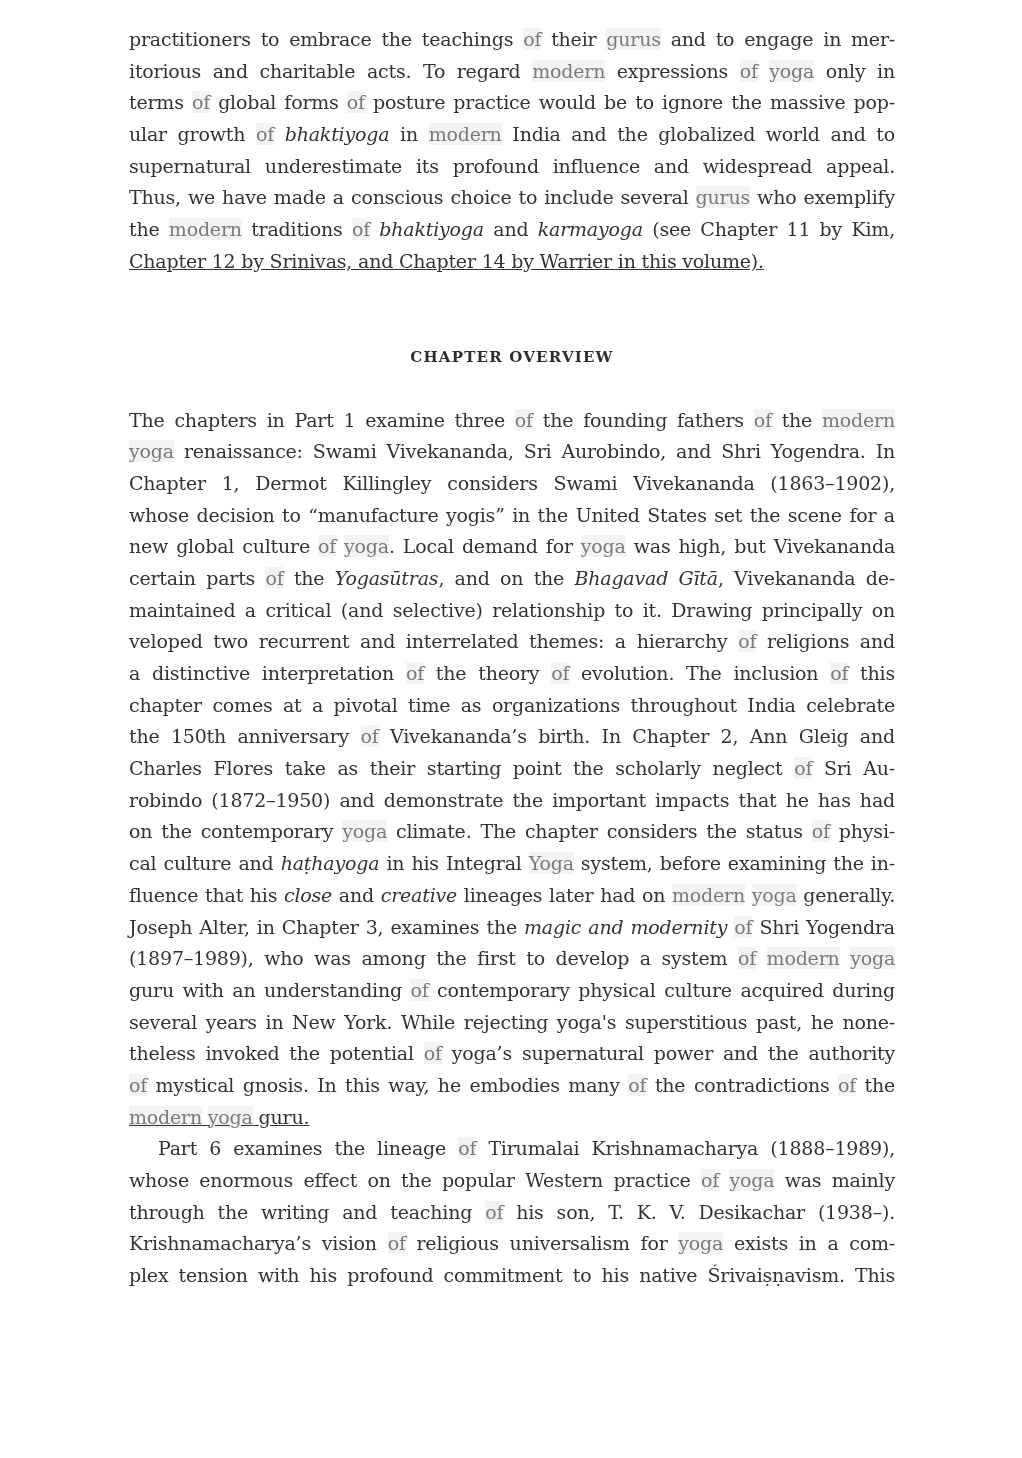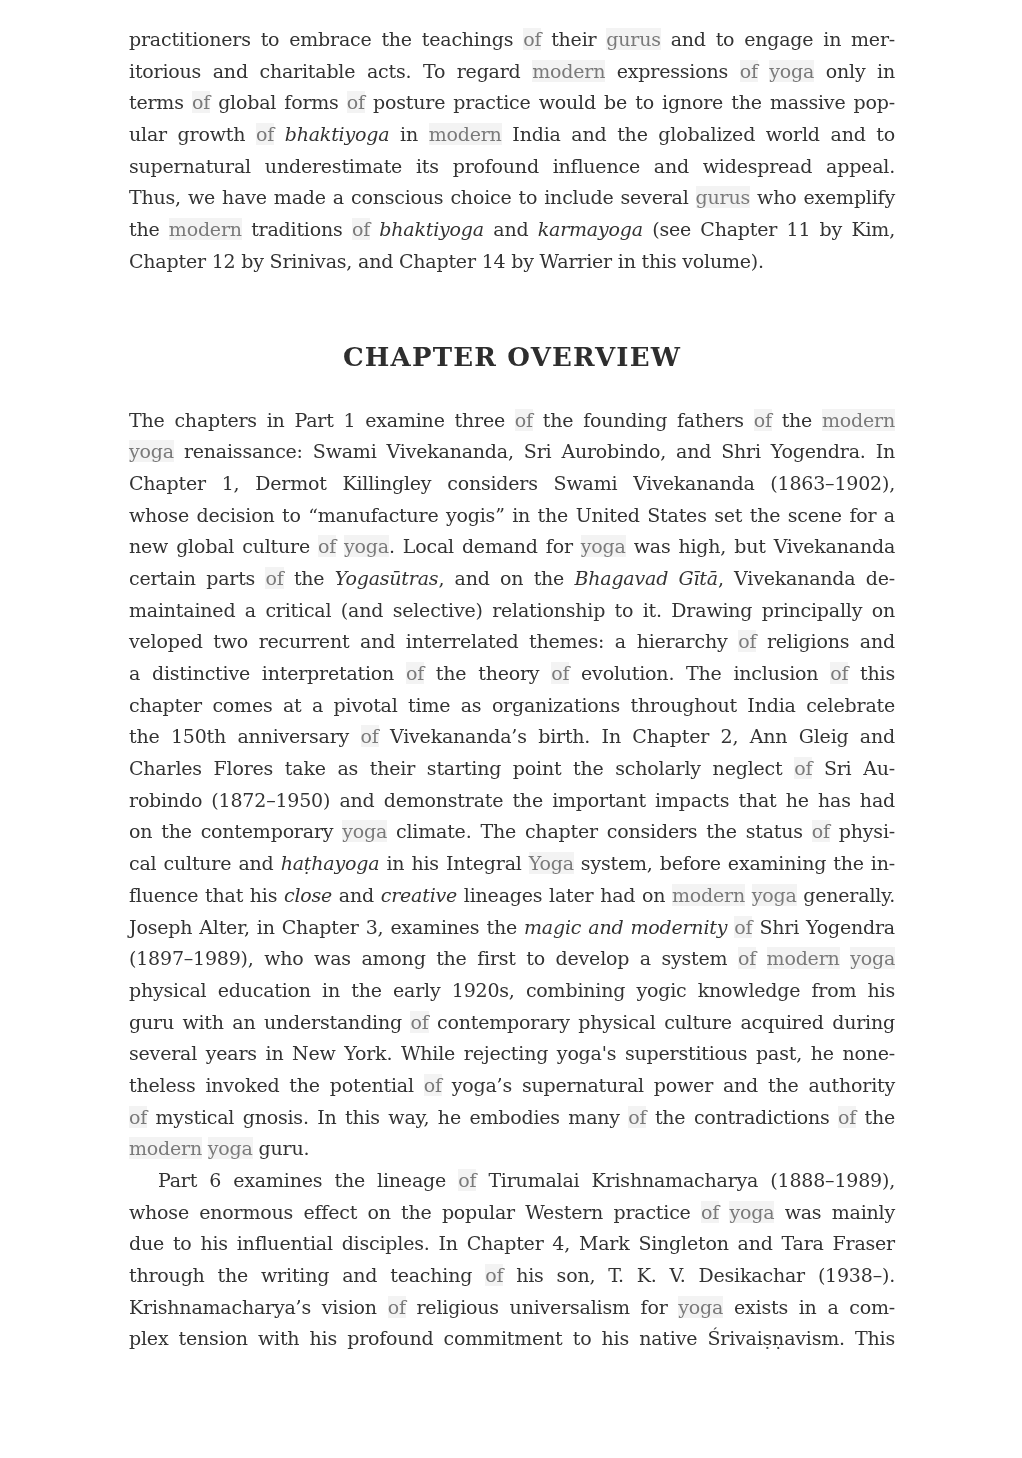--- a/index.html
+++ b/index.html
@@ -26,36 +26,37 @@
     }
     .line {
       display: block;
       white-space: nowrap;
       text-align: justify;
       text-align-last: justify;
       height: 31.7px;
     }
     .line.last {
       text-align-last: left;
+      text-decoration: underline;
     }
     .line.indent {
       padding-left: 29px;
     }
     .hl {
       background: #f3f3f3;
       color: #7a7a7a;
     }
     .it {
       font-style: italic;
     }
     .heading {
       display: block;
       text-align: center;
       font-weight: bold;
-      font-size: 26px;
+      font-size: 15px;
       letter-spacing: 1.2px;
       color: #2e2e2e;
       margin-top: 63px;
       margin-bottom: 32px;
       height: 32px;
       line-height: 32px;
     }
   </style>
 </head>
 <body>
@@ -87,30 +88,28 @@
     <span class="line"><span>a distinctive interpretation </span><span class="hl">of</span><span> the theory </span><span class="hl">of</span><span> evolution. The inclusion </span><span class="hl">of</span><span> this</span></span>
     <span class="line">chapter comes at a pivotal time as organizations throughout India celebrate</span>
     <span class="line"><span>the 150th anniversary </span><span class="hl">of</span><span> Vivekananda’s birth. In Chapter 2, Ann Gleig and</span></span>
     <span class="line"><span>Charles Flores take as their starting point the scholarly neglect </span><span class="hl">of</span><span> Sri Au-</span></span>
     <span class="line">robindo (1872–1950) and demonstrate the important impacts that he has had</span>
     <span class="line"><span>on the contemporary </span><span class="hl">yoga</span><span> climate. The chapter considers the status </span><span class="hl">of</span><span> physi-</span></span>
     <span class="line"><span>cal culture and </span><span class="it">haṭhayoga</span><span> in his Integral </span><span class="hl">Yoga</span><span> system, before examining the in-</span></span>
     <span class="line"><span>fluence that his </span><span class="it">close</span><span> and </span><span class="it">creative</span><span> lineages later had on </span><span class="hl">modern</span><span> </span><span class="hl">yoga</span><span> generally.</span></span>
     <span class="line"><span>Joseph Alter, in Chapter 3, examines the </span><span class="it">magic and modernity</span><span> </span><span class="hl">of</span><span> Shri Yogendra</span></span>
     <span class="line"><span>(1897–1989), who was among the first to develop a system </span><span class="hl">of</span><span> </span><span class="hl">modern</span><span> </span><span class="hl">yoga</span></span>
-    <span class="line">physical education in the early 1920s, combining yogic knowledge from his</span>
     <span class="line"><span>guru with an understanding </span><span class="hl">of</span><span> contemporary physical culture acquired during</span></span>
     <span class="line">several years in New York. While rejecting yoga's superstitious past, he none-</span>
     <span class="line"><span>theless invoked the potential </span><span class="hl">of</span><span> yoga’s supernatural power and the authority</span></span>
     <span class="line"><span class="hl">of</span><span> mystical gnosis. In this way, he embodies many </span><span class="hl">of</span><span> the contradictions </span><span class="hl">of</span><span> the</span></span>
     <span class="line last"><span class="hl">modern</span><span> </span><span class="hl">yoga</span><span> guru.</span></span>
   </div>
 
   <div>
     <span class="line indent"><span>Part 6 examines the lineage </span><span class="hl">of</span><span> Tirumalai Krishnamacharya (1888–1989),</span></span>
     <span class="line"><span>whose enormous effect on the popular Western practice </span><span class="hl">of</span><span> </span><span class="hl">yoga</span><span> was mainly</span></span>
-    <span class="line">due to his influential disciples. In Chapter 4, Mark Singleton and Tara Fraser</span>
     <span class="line"><span>through the writing and teaching </span><span class="hl">of</span><span> his son, T. K. V. Desikachar (1938–).</span></span>
     <span class="line"><span>Krishnamacharya’s vision </span><span class="hl">of</span><span> religious universalism for </span><span class="hl">yoga</span><span> exists in a com-</span></span>
     <span class="line">plex tension with his profound commitment to his native Śrivaiṣṇavism. This</span>
   </div>
 
 </div>
 
 </body></html>

